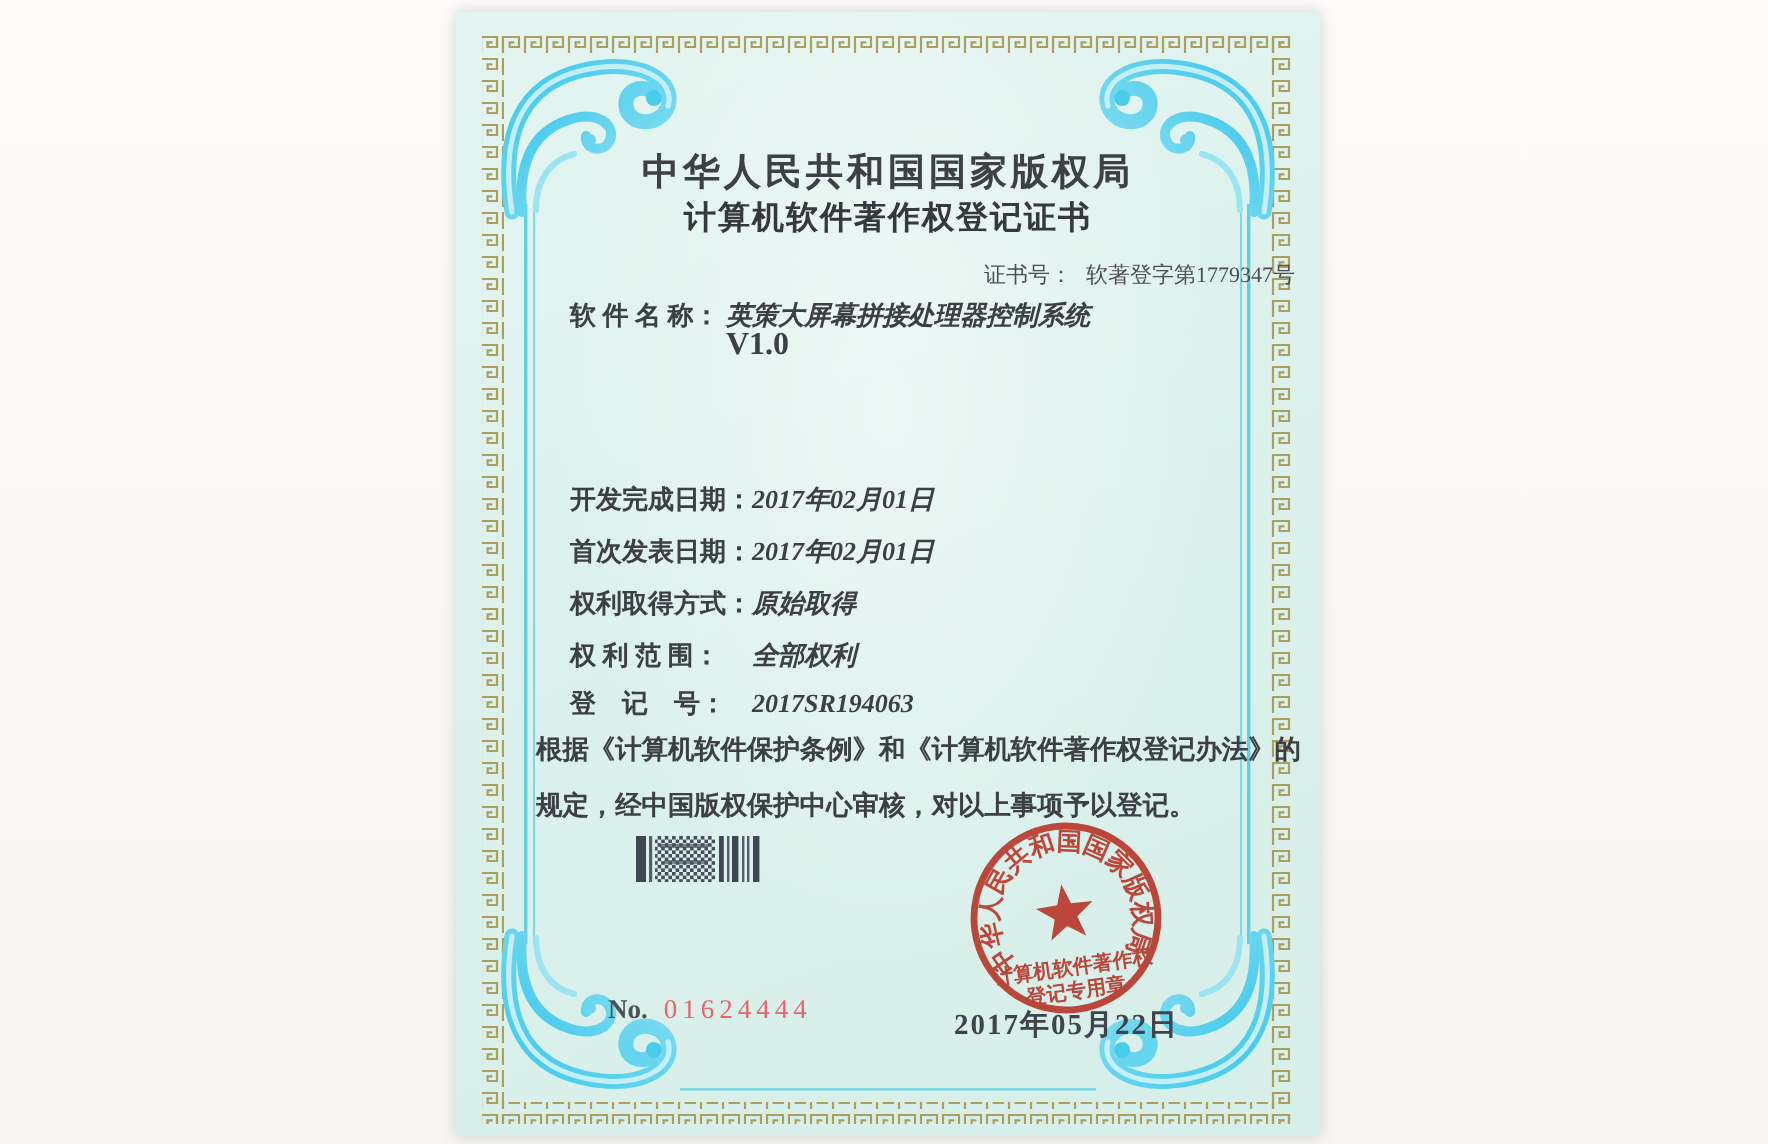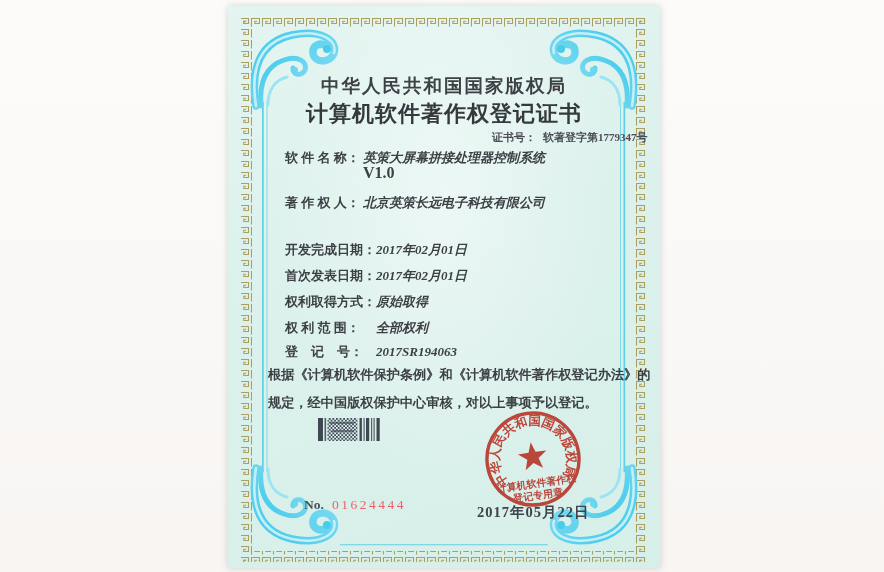--- a/index.html
+++ b/index.html
@@ -26,26 +26,26 @@
   .frame { position: absolute; left: 0; top: 0; }
   .issuer {
     position: absolute; left: 0; top: 67px; width: 100%;
     text-align: center;
     font-size: 18.5px; font-weight: bold; letter-spacing: 2px;
     color: #3d4145;
   }
   .title {
     position: absolute; left: 0; top: 93px; width: 100%;
     text-align: center;
-    font-size: 22px; font-weight: bold; letter-spacing: 1px;
+    font-size: 16px; font-weight: bold; letter-spacing: 1px;
     color: #35383c;
   }
   .certno {
     position: absolute; left: 264px; top: 124px;
-    font-size: 11px; color: #4a4e54; white-space: nowrap; font-weight: bold;
+    font-size: 11px; color: #4a4e54; white-space: nowrap;
   }
   .certno .cn-label { margin-right: 7px; }
   .row {
     position: absolute; left: 57px; width: 360px;
     font-size: 13px; font-weight: bold; color: #3c4045;
     white-space: nowrap; line-height: 18px;
   }
   .row .lbl { display: inline-block; width: 78px; }
   .row .val { margin-left: 0px; font-style: italic; }
   .version-line {
@@ -119,23 +119,20 @@
     <div class="issuer">中华人民共和国国家版权局</div>
     <div class="title">计算机软件著作权登记证书</div>
     <div class="certno">
       <span class="cn-label">证书号：</span><span class="cn-value">软著登字第1779347号</span>
     </div>
 
     <div class="row" style="top:143px">
       <span class="lbl">软 件 名 称：</span><span class="val">英策大屏幕拼接处理器控制系统</span>
     </div>
     <div class="version-line">V1.0</div>
-    <div class="row" style="top:188px">
-      <span class="lbl">著 作 权 人：</span><span class="val">北京英策长远电子科技有限公司</span>
-    </div>
     <div class="row" style="top:235px">
       <span class="lbl" style="width:91px">开发完成日期：</span><span class="val">2017年02月01日</span>
     </div>
     <div class="row" style="top:261px">
       <span class="lbl" style="width:91px">首次发表日期：</span><span class="val">2017年02月01日</span>
     </div>
     <div class="row" style="top:287px">
       <span class="lbl" style="width:91px">权利取得方式：</span><span class="val">原始取得</span>
     </div>
     <div class="row" style="top:313px">

